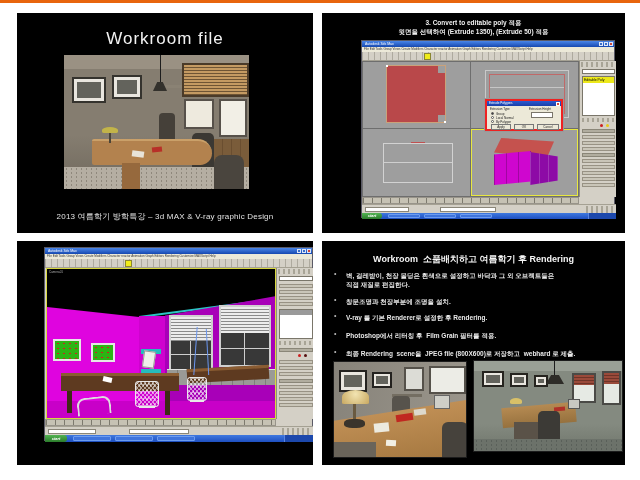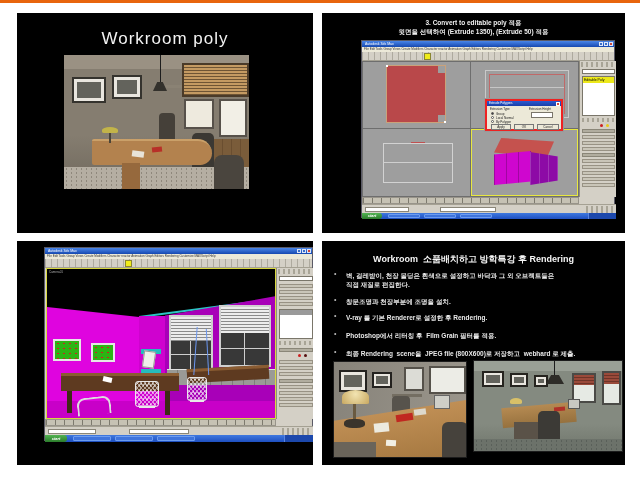--- a/index.html
+++ b/index.html
@@ -55,21 +55,21 @@
   .b-dot{color:#b8b8b8;font-size:7px}
   .b-tx{color:#e9e9e9;font-size:6.5px;font-weight:600;white-space:pre}
   .rimg{background:#8d897f;overflow:hidden;border:1px solid #1c1c1c}
 </style>
 </head>
 <body>
 
 <div style="position:absolute;left:0;top:0;width:640px;height:3px;background:#e8650d"></div>
 
 <div class="slide" style="left:17px;top:13px;width:296px;height:220px">
-  <div class="ct s1-title" style="top:16px">Workroom poly</div>
+  <div class="ct s1-title" style="top:16px">Workroom file</div>
 
   <div class="photo" style="left:47px;top:42px;width:185px;height:134px">
     <div class="pframe" style="left:8px;top:22px;width:34px;height:26px">
         <div class="part" style="inset:3px"></div>
       </div>
     <div class="pframe" style="left:48px;top:20px;width:30px;height:24px">
         <div class="part" style="inset:3px"></div>
       </div>
     <div style="left:92px;top:30px;width:30px;height:3px;background:#8a8274"></div>
     <div style="left:96px;top:0;width:1px;height:28px;background:#1d1d1d"></div>
@@ -83,20 +83,21 @@
     <div style="left:0;top:112px;width:185px;height:22px;background:#b5aea2;background-image:radial-gradient(#8f887c .7px,transparent 1px);background-size:5px 4px"></div>
     <div style="left:28px;top:84px;width:120px;height:26px;background:#b3824e;border-radius:8px 55px 45px 8px;border-top:2px solid #caa069"></div>
     <div style="left:58px;top:108px;width:18px;height:26px;background:#96693d"></div>
     <div style="left:88px;top:92px;width:10px;height:5px;background:#b83028;transform:rotate(-6deg)"></div>
     <div style="left:68px;top:96px;width:12px;height:6px;background:#e8e4da;transform:rotate(8deg)"></div>
     <div style="left:38px;top:72px;width:16px;height:6px;background:#c2b449;border-radius:50% 50% 20% 20%"></div>
     <div style="left:45px;top:78px;width:2px;height:10px;background:#4a4438"></div>
     <div style="left:150px;top:100px;width:30px;height:34px;background:#4a453e;border-radius:8px 8px 0 0"></div>
   </div>
 
+  <div class="ct s1-cap" style="top:198px">2013 여름학기 방학특강 – 3d MAX &amp; V-ray graphic Design</div>
 </div>
 
 <div class="slide" style="left:322px;top:13px;width:303px;height:220px">
   <div class="h2a" style="top:6px">3. Convert to editable poly 적용</div>
   <div class="h2a" style="top:15px">윗면을 선택하여 (Extrude 1350), (Extrude 50) 적용</div>
 
   <div class="maxwin" style="left:39px;top:27px;width:254px;height:178px">
     <div class="tbar" style="top:0">
       <div class="ttext">Autodesk 3ds Max</div>
       <div class="wb" style="right:11px;background:#3a6ec8"></div>
@@ -277,21 +278,21 @@
       <div class="start" style="width:22px;line-height:7px">start</div>
       <div class="task" style="left:28px;width:38px;height:5px"></div>
       <div class="task" style="left:70px;width:38px;height:5px"></div>
       <div class="task" style="left:112px;width:38px;height:5px"></div>
       <div class="tray" style="width:30px"></div>
     </div>
   </div>
 </div>
 
 <div class="slide" style="left:322px;top:241px;width:303px;height:224px">
-  <div class="ct s4-title" style="top:12px">Workroom  소품배치하고 방학특강 후 Rendering</div>
+  <div class="ct s4-title" style="top:12px">Workroom  소품배치하고 여름학기 후 Rendering</div>
 
   <div class="b-dot" style="left:12px;top:29px">•</div>
   <div class="b-tx" style="left:24px;top:31px">벽, 걸레받이, 천장 몰딩은 흰색으로 설정하고 바닥과 그 외 오브젝트들은</div>
   <div class="b-tx" style="left:24px;top:40px">직접 재질로 편집한다.</div>
 
   <div class="b-dot" style="left:12px;top:55px">•</div>
   <div class="b-tx" style="left:24px;top:57px">창문조명과 천장부분에 조명을 설치.</div>
 
   <div class="b-dot" style="left:12px;top:71px">•</div>
   <div class="b-tx" style="left:24px;top:73px">V-ray 를 기본 Renderer로 설정한 후 Rendering.</div>

